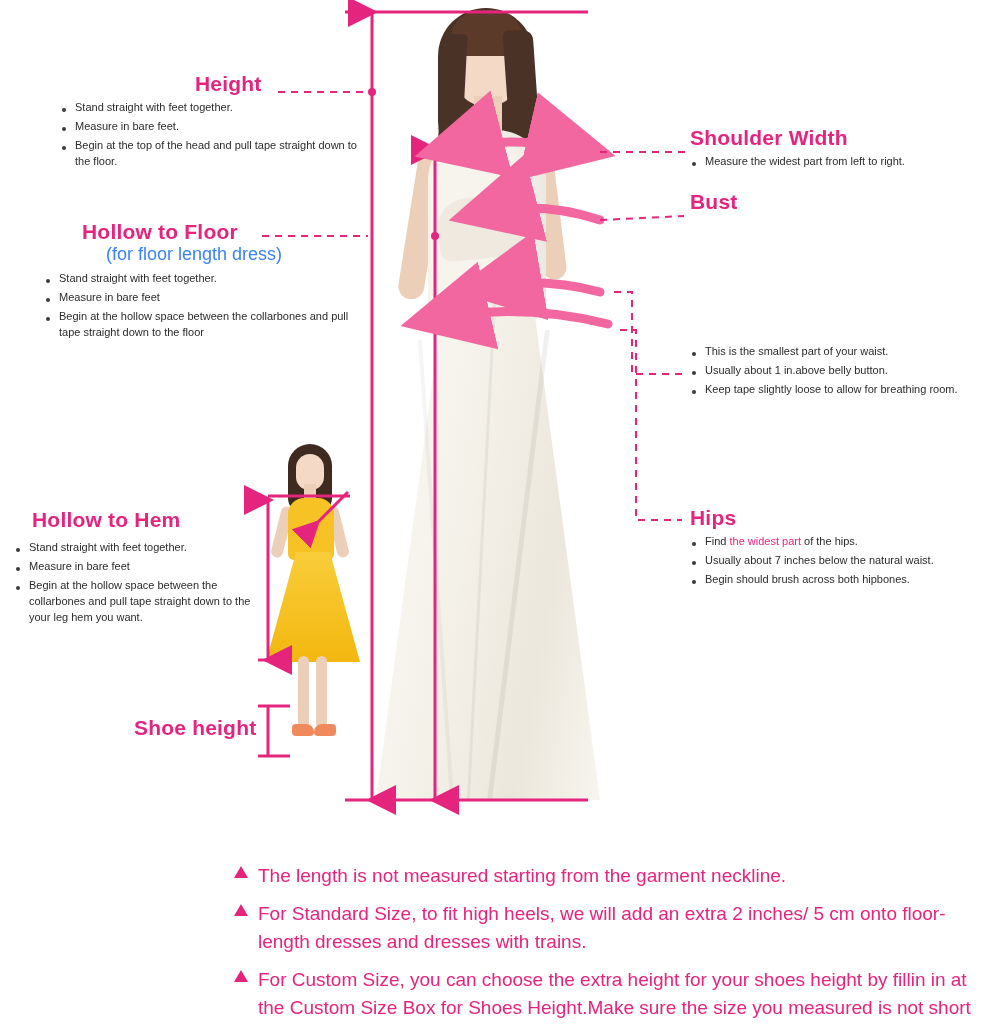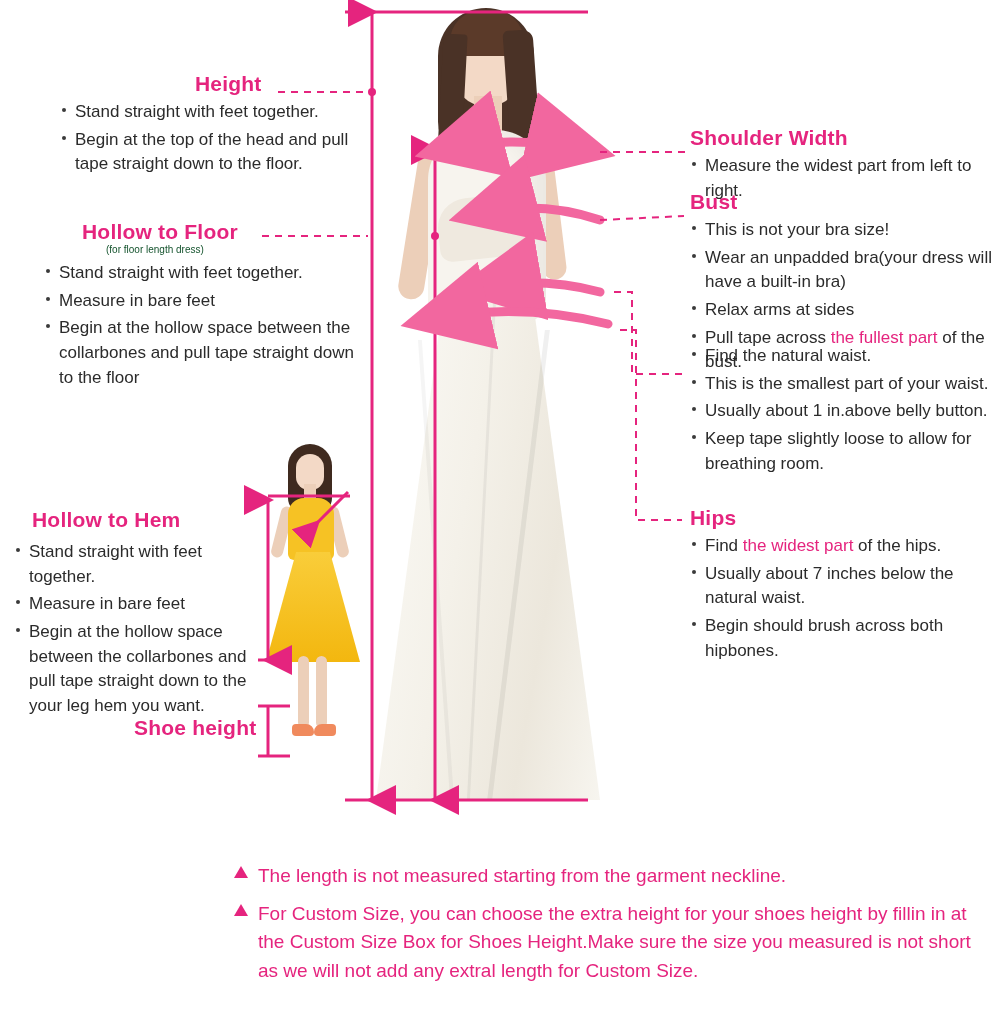--- a/index.html
+++ b/index.html
@@ -33,34 +33,34 @@
     position: absolute;
   }
   .sect-title {
     color: #e5247e;
     font-weight: bold;
     font-size: 21px;
     white-space: nowrap;
     letter-spacing: 0.2px;
   }
   .sect-sub {
-    color: #14532d;
-    font-size: 10px;
+    color: #3b82f6;
+    font-size: 18px;
     white-space: nowrap;
   }
   ul.bul {
     list-style: none;
     margin: 4px 0 0 0;
     padding: 0;
   }
   ul.bul li {
     position: relative;
     padding-left: 15px;
     margin-bottom: 3px;
-    font-size: 17px;
+    font-size: 11px;
     line-height: 1.45;
     color: #2b2b2b;
   }
   ul.bul li::before {
     content: "";
     position: absolute;
     left: 2px;
     top: 8px;
     width: 4px;
     height: 4px;
@@ -385,20 +385,21 @@
 
     <line x1="268" y1="706" x2="268" y2="756" stroke="#e5247e" stroke-width="3"></line>
     <line x1="258" y1="706" x2="290" y2="706" stroke="#e5247e" stroke-width="3"></line>
     <line x1="258" y1="756" x2="290" y2="756" stroke="#e5247e" stroke-width="3"></line>
   </svg>
 
   <div class="block" style="left:60px; top:72px; width:300px;">
     <div class="sect-title" style="margin-left:135px;">Height</div>
     <ul class="bul">
       <li>Stand straight with feet together.</li>
+      <li>Measure in bare feet.</li>
       <li>Begin at the top of the head and pull tape straight down to the floor.</li>
     </ul>
   </div>
 
   <div class="block" style="left:44px; top:220px; width:320px;">
     <div class="sect-title" style="margin-left:38px;">Hollow to Floor</div>
     <div class="sect-sub" style="margin-left:62px;">(for floor length dress)</div>
     <ul class="bul" style="margin-top:6px;">
       <li>Stand straight with feet together.</li>
       <li>Measure in bare feet</li>
@@ -421,31 +422,24 @@
 
   <div class="block" style="left:690px; top:126px; width:308px;">
     <div class="sect-title">Shoulder Width</div>
     <ul class="bul">
       <li>Measure the widest part from left to right.</li>
     </ul>
   </div>
 
   <div class="block" style="left:690px; top:190px; width:310px;">
     <div class="sect-title">Bust</div>
-    <ul class="bul">
-      <li>This is not your bra size!</li>
-      <li>Wear an unpadded bra(your dress will have a built-in bra)</li>
-      <li>Relax arms at sides</li>
-      <li>Pull tape across <span class="hl">the fullest part</span> of the bust.</li>
-    </ul>
   </div>
 
   <div class="block" style="left:690px; top:340px; width:300px;">
     <ul class="bul">
-      <li>Find the natural waist.</li>
       <li>This is the smallest part of your waist.</li>
       <li>Usually about 1 in.above belly button.</li>
       <li>Keep tape slightly loose to allow for breathing room.</li>
     </ul>
   </div>
 
   <div class="block" style="left:690px; top:506px; width:300px;">
     <div class="sect-title">Hips</div>
     <ul class="bul">
       <li>Find <span class="hl">the widest part</span> of the hips.</li>
@@ -454,17 +448,21 @@
     </ul>
   </div>
 
   <div class="notes">
     <div class="note-row">
       <span class="tri"></span>
       <span>The length is not measured starting from the garment neckline.</span>
     </div>
     <div class="note-row">
       <span class="tri"></span>
+      <span>For Standard Size, to fit high heels, we will add an extra 2 inches/ 5  cm onto floor-length dresses and dresses with trains.</span>
+    </div>
+    <div class="note-row">
+      <span class="tri"></span>
       <span>For Custom Size, you can choose the extra height for your shoes height by fillin in at the Custom Size Box for Shoes Height.Make sure the size you measured is not short as we will not add any extral length for Custom Size.</span>
     </div>
   </div>
 
 </div>
 
 </body></html>

